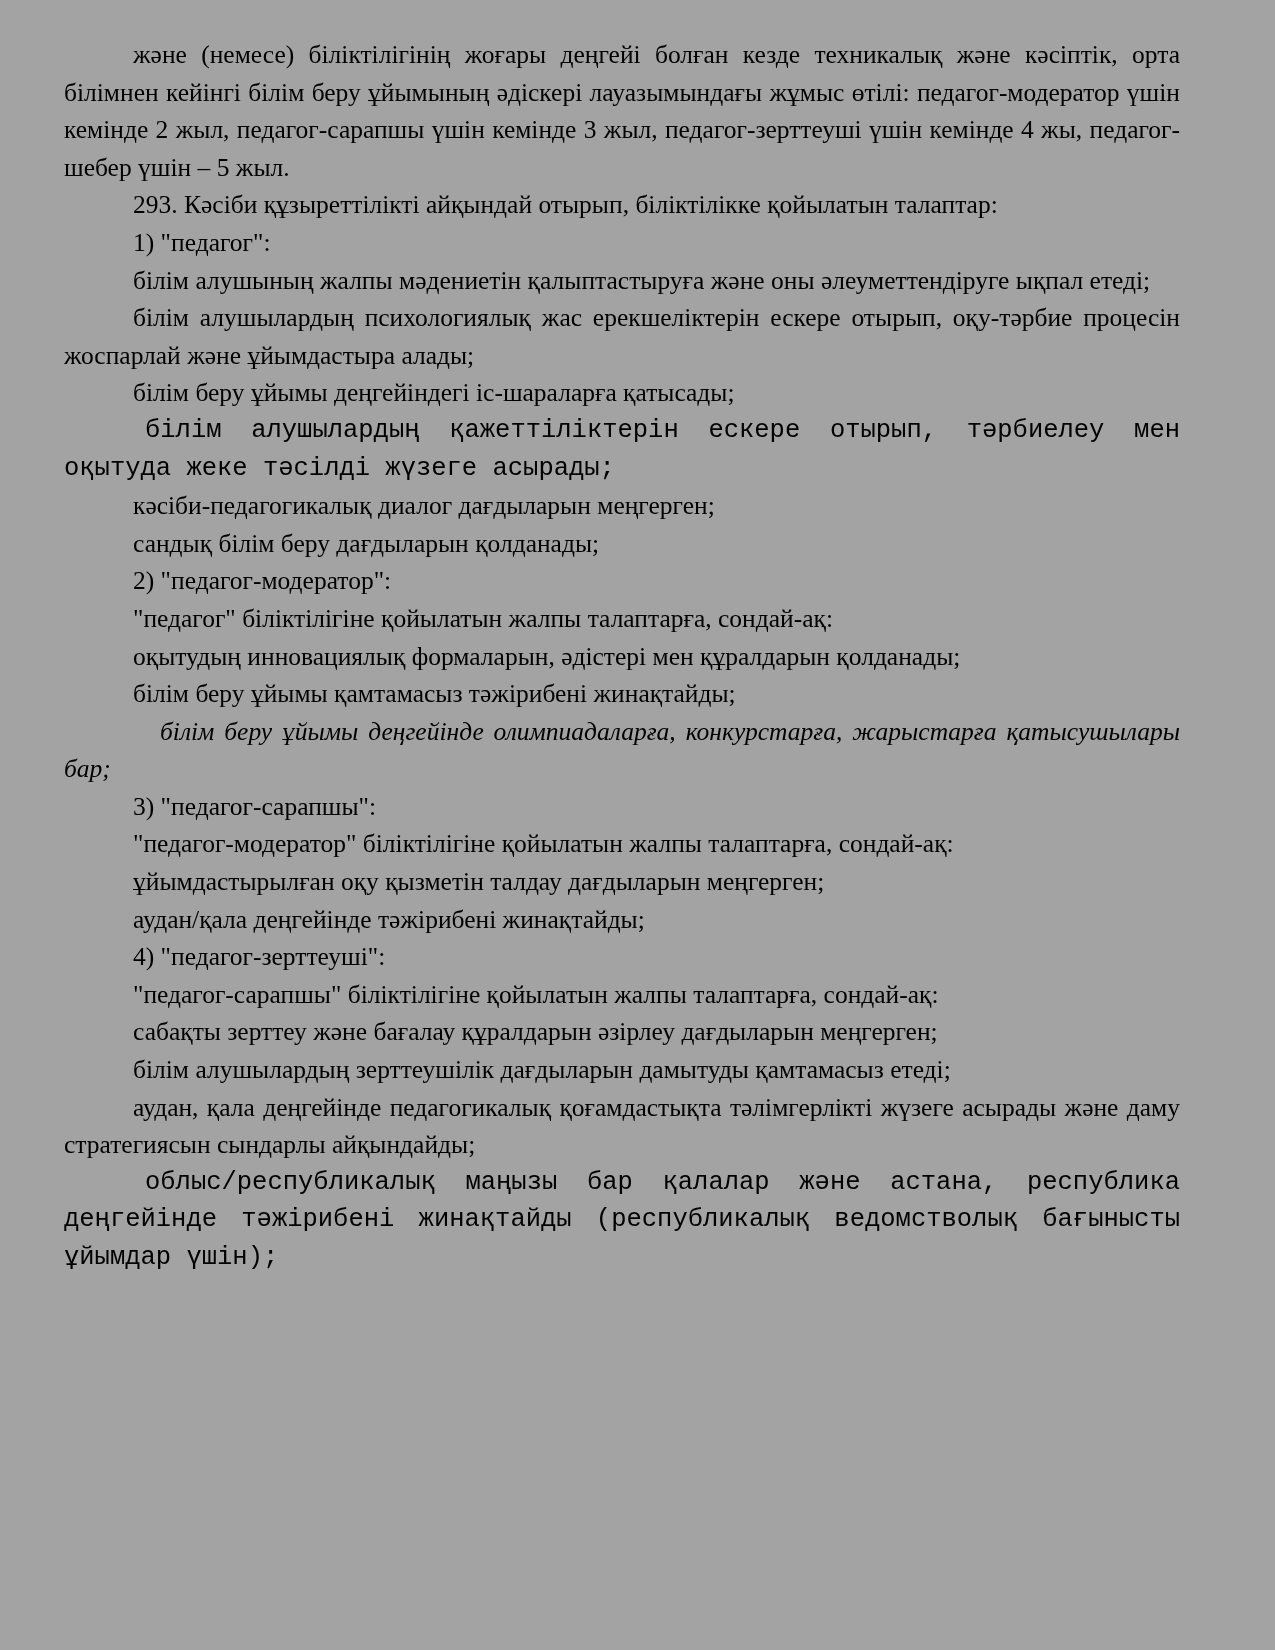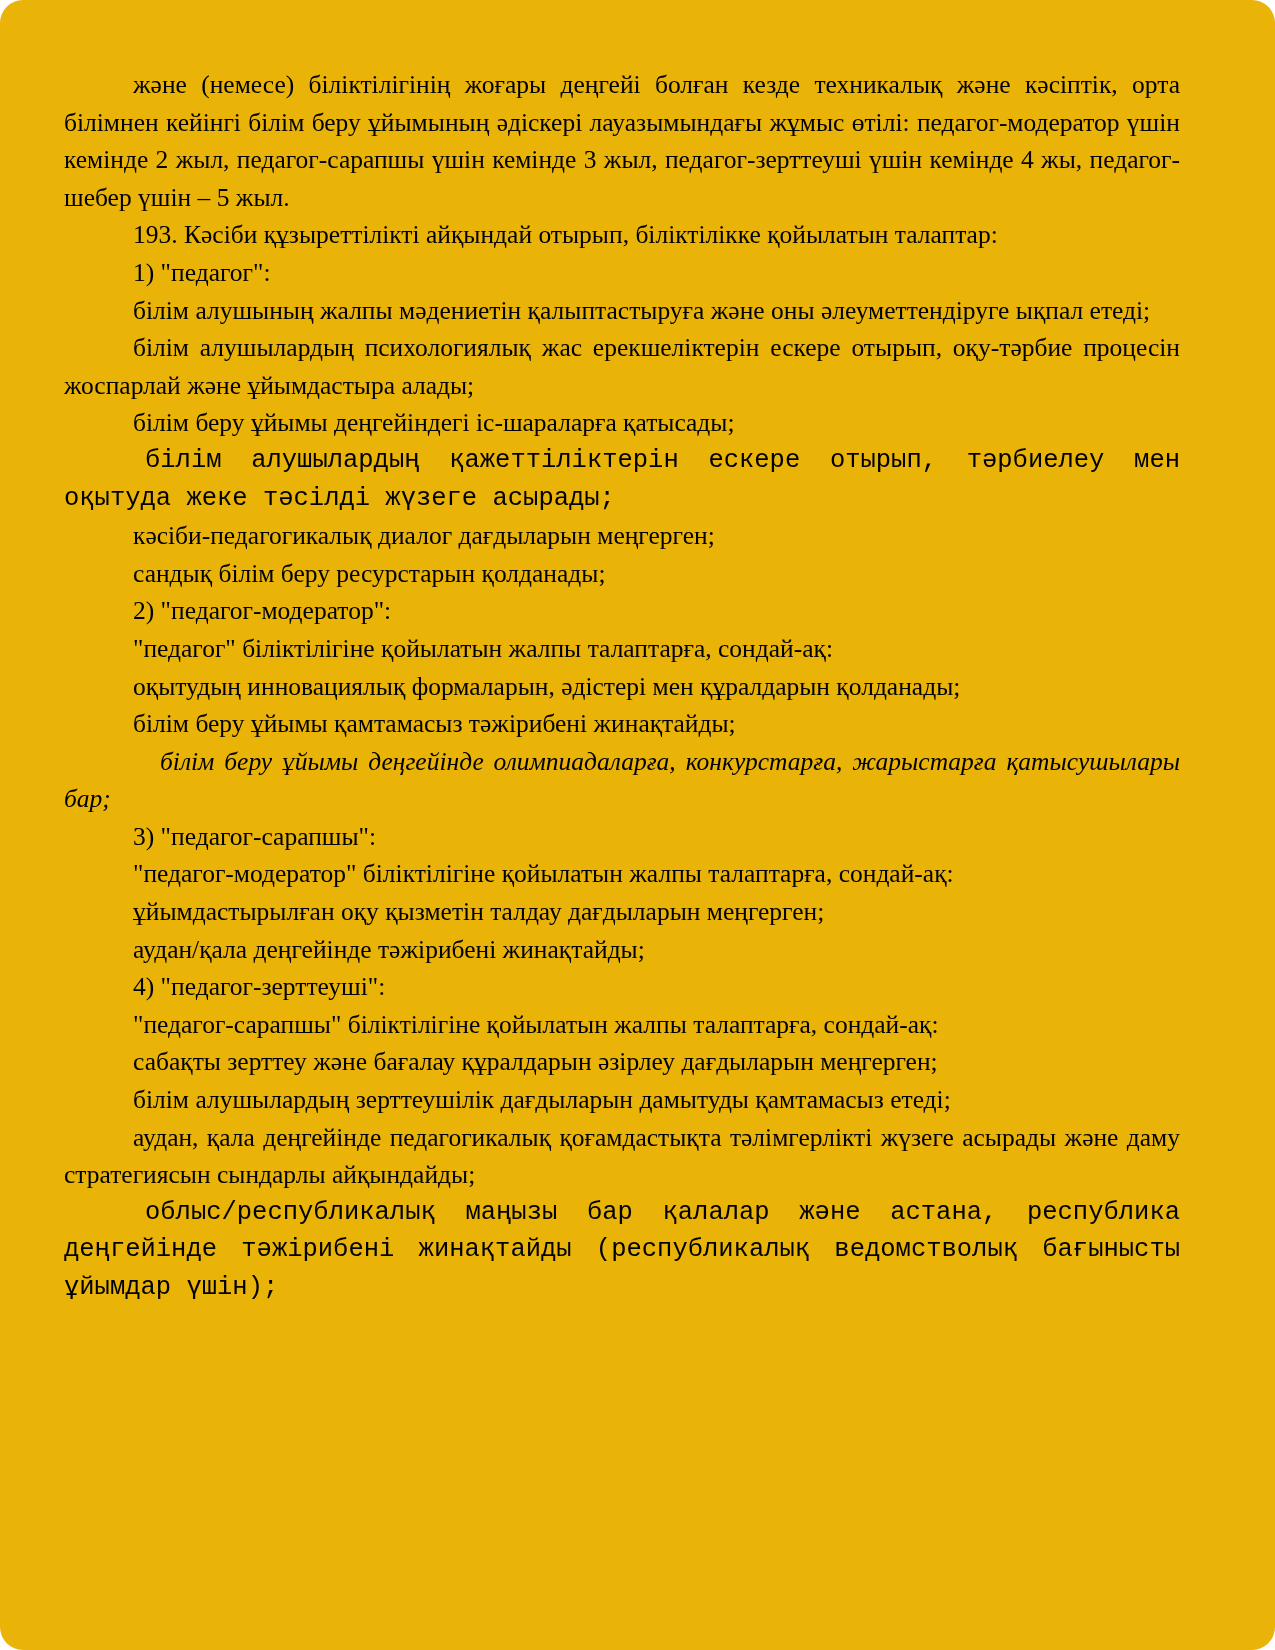--- a/index.html
+++ b/index.html
@@ -4,25 +4,24 @@
 <style>
   html, body {
     margin: 0;
     padding: 0;
     background: #ffffff;
   }
   .page {
     position: relative;
     width: 1275px;
     height: 1650px;
-    background: #eab308;
+    background: #a3a3a3;
     box-sizing: border-box;
-    padding: 66px 95px 0 64px;
+    padding: 36px 95px 0 64px;
     overflow: hidden;
-    border-radius: 23px;
   }
   .doc {
     font-family: "Liberation Serif", "DejaVu Serif", serif;
     font-size: 25.5px;
     line-height: 37.6px;
     color: #000000;
   }
   .doc p {
     margin: 0;
     padding: 0;
@@ -31,28 +30,28 @@
   }
   .doc p.i2 { text-indent: 81px; font-family: Liberation Mono, monospace; }
   .doc p.i3 { text-indent: 96px; font-style: italic; }
 </style>
 </head>
 <body>
 
 <div class="page">
   <div class="doc">
     <p>және (немесе) біліктілігінің жоғары деңгейі болған кезде техникалық және кәсіптік, орта білімнен кейінгі білім беру ұйымының әдіскері лауазымындағы жұмыс өтілі: педагог-модератор үшін кемінде 2 жыл, педагог-сарапшы үшін кемінде 3 жыл, педагог-зерттеуші үшін кемінде 4 жы, педагог-шебер үшін – 5 жыл.</p>
-    <p>193. Кәсіби құзыреттілікті айқындай отырып, біліктілікке қойылатын талаптар:</p>
+    <p>293. Кәсіби құзыреттілікті айқындай отырып, біліктілікке қойылатын талаптар:</p>
     <p>1) "педагог":</p>
     <p>білім алушының жалпы мәдениетін қалыптастыруға және оны әлеуметтендіруге ықпал етеді;</p>
     <p>білім алушылардың психологиялық жас ерекшеліктерін ескере отырып, оқу-тәрбие процесін жоспарлай және ұйымдастыра алады;</p>
     <p>білім беру ұйымы деңгейіндегі іс-шараларға қатысады;</p>
     <p class="i2">білім алушылардың қажеттіліктерін ескере отырып, тәрбиелеу мен оқытуда жеке тәсілді жүзеге асырады;</p>
     <p>кәсіби-педагогикалық диалог дағдыларын меңгерген;</p>
-    <p>сандық білім беру ресурстарын қолданады;</p>
+    <p>сандық білім беру дағдыларын қолданады;</p>
     <p>2) "педагог-модератор":</p>
     <p>"педагог" біліктілігіне қойылатын жалпы талаптарға, сондай-ақ:</p>
     <p>оқытудың инновациялық формаларын, әдістері мен құралдарын қолданады;</p>
     <p>білім беру ұйымы қамтамасыз тәжірибені жинақтайды;</p>
     <p class="i3">білім беру ұйымы деңгейінде олимпиадаларға, конкурстарға, жарыстарға қатысушылары бар;</p>
     <p>3) "педагог-сарапшы":</p>
     <p>"педагог-модератор" біліктілігіне қойылатын жалпы талаптарға, сондай-ақ:</p>
     <p>ұйымдастырылған оқу қызметін талдау дағдыларын меңгерген;</p>
     <p>аудан/қала деңгейінде тәжірибені жинақтайды;</p>
     <p>4) "педагог-зерттеуші":</p>

